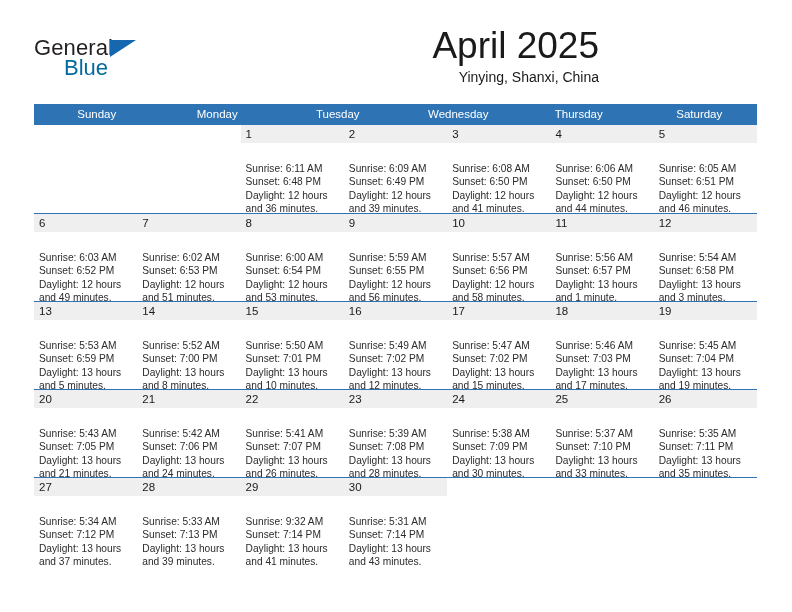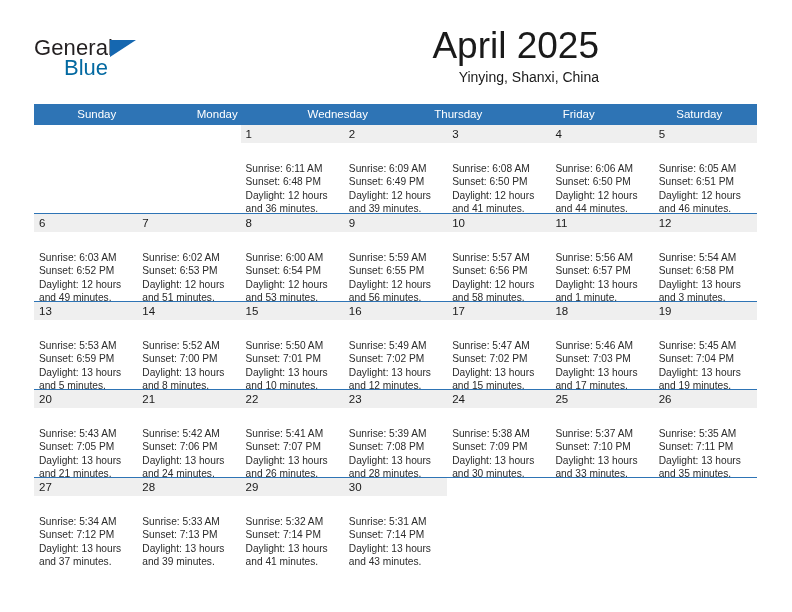--- a/index.html
+++ b/index.html
@@ -165,23 +165,23 @@
       <div class="cal-title">April 2025</div>
       <div class="cal-subtitle">Yinying, Shanxi, China</div>
     </div>
 
   </div>
 
   <div class="calendar">
     <div class="weekday-row">
       <div class="weekday">Sunday</div>
       <div class="weekday">Monday</div>
+      <div class="weekday">Tuesday</div>
       <div class="weekday">Wednesday</div>
       <div class="weekday">Thursday</div>
-      <div class="weekday">Friday</div>
       <div class="weekday">Saturday</div>
     </div>
     <div id="weeks-container">
         <div class="week-row first">
           <div class="day-cell empty">
             <div class="day-number-band">
               <div class="day-number"></div>
             </div>
           </div>
           <div class="day-cell empty">
@@ -503,21 +503,21 @@
               <div>Sunset: 7:13 PM</div>
               <div>Daylight: 13 hours</div>
               <div>and 39 minutes.</div>
             </div>
           </div>
           <div class="day-cell">
             <div class="day-number-band">
               <div class="day-number">29</div>
             </div>
             <div class="day-info">
-              <div>Sunrise: 5:32 AM</div>
+              <div>Sunrise: 9:32 AM</div>
               <div>Sunset: 7:14 PM</div>
               <div>Daylight: 13 hours</div>
               <div>and 41 minutes.</div>
             </div>
           </div>
           <div class="day-cell">
             <div class="day-number-band">
               <div class="day-number">30</div>
             </div>
             <div class="day-info">

